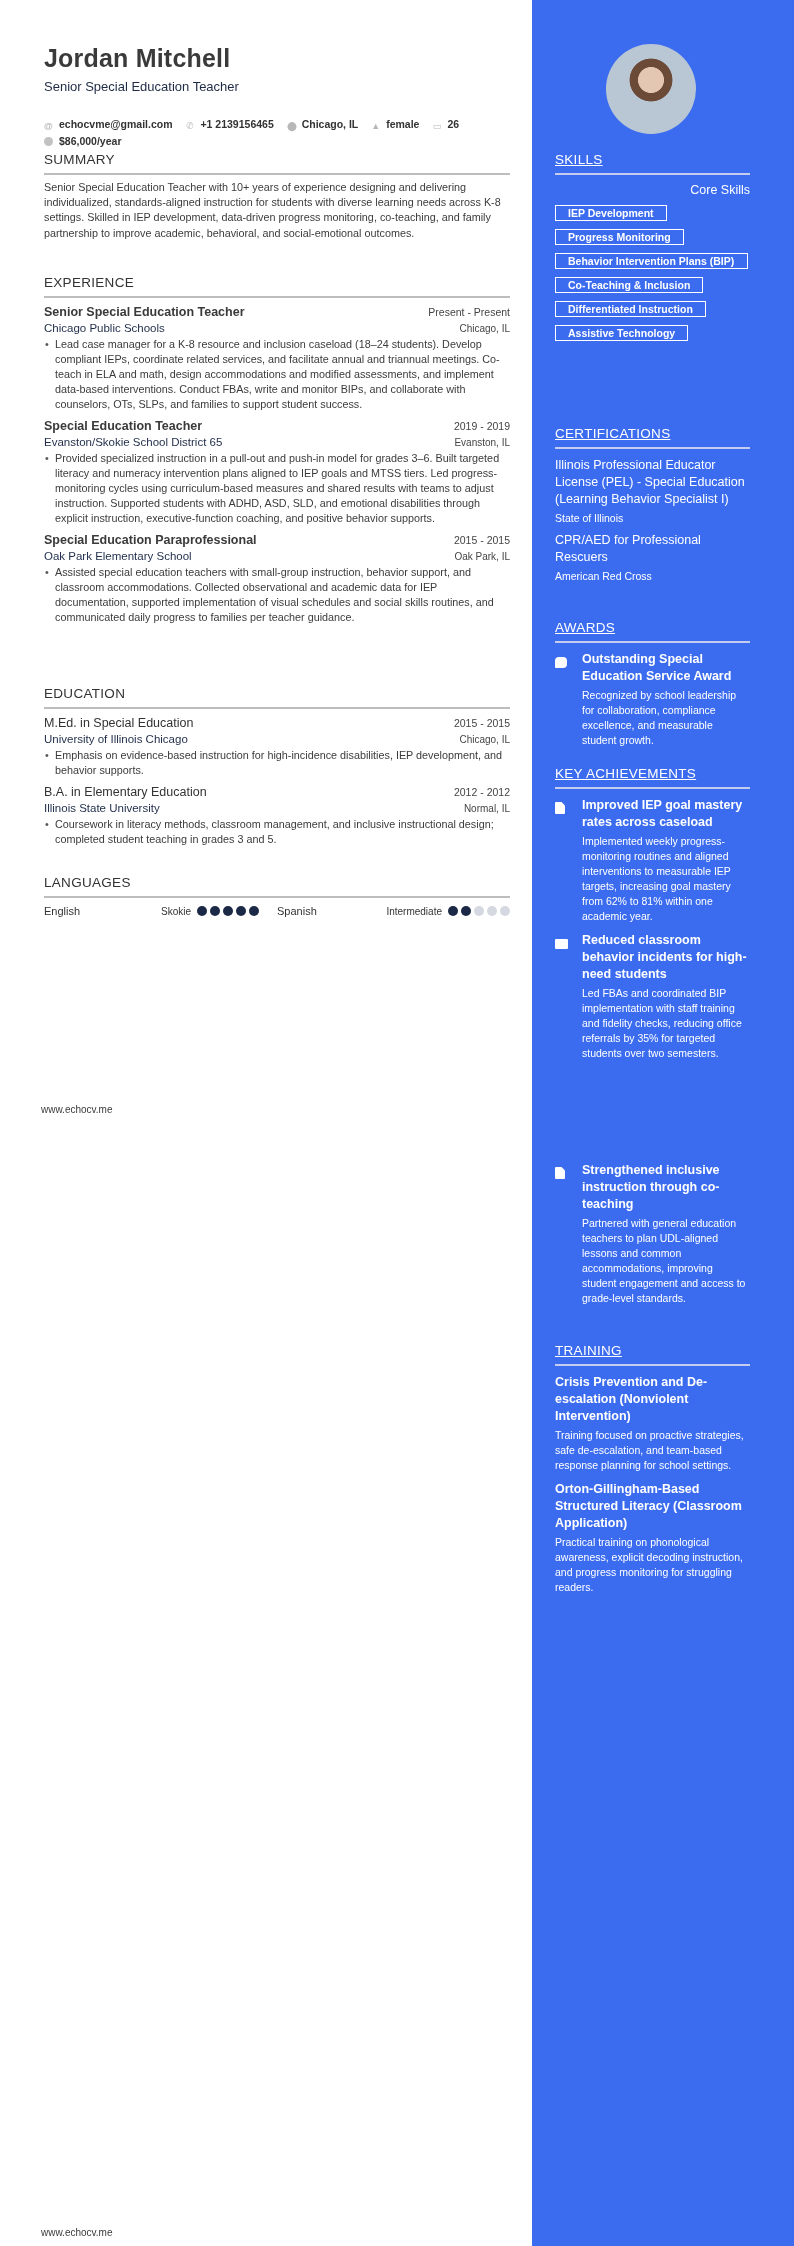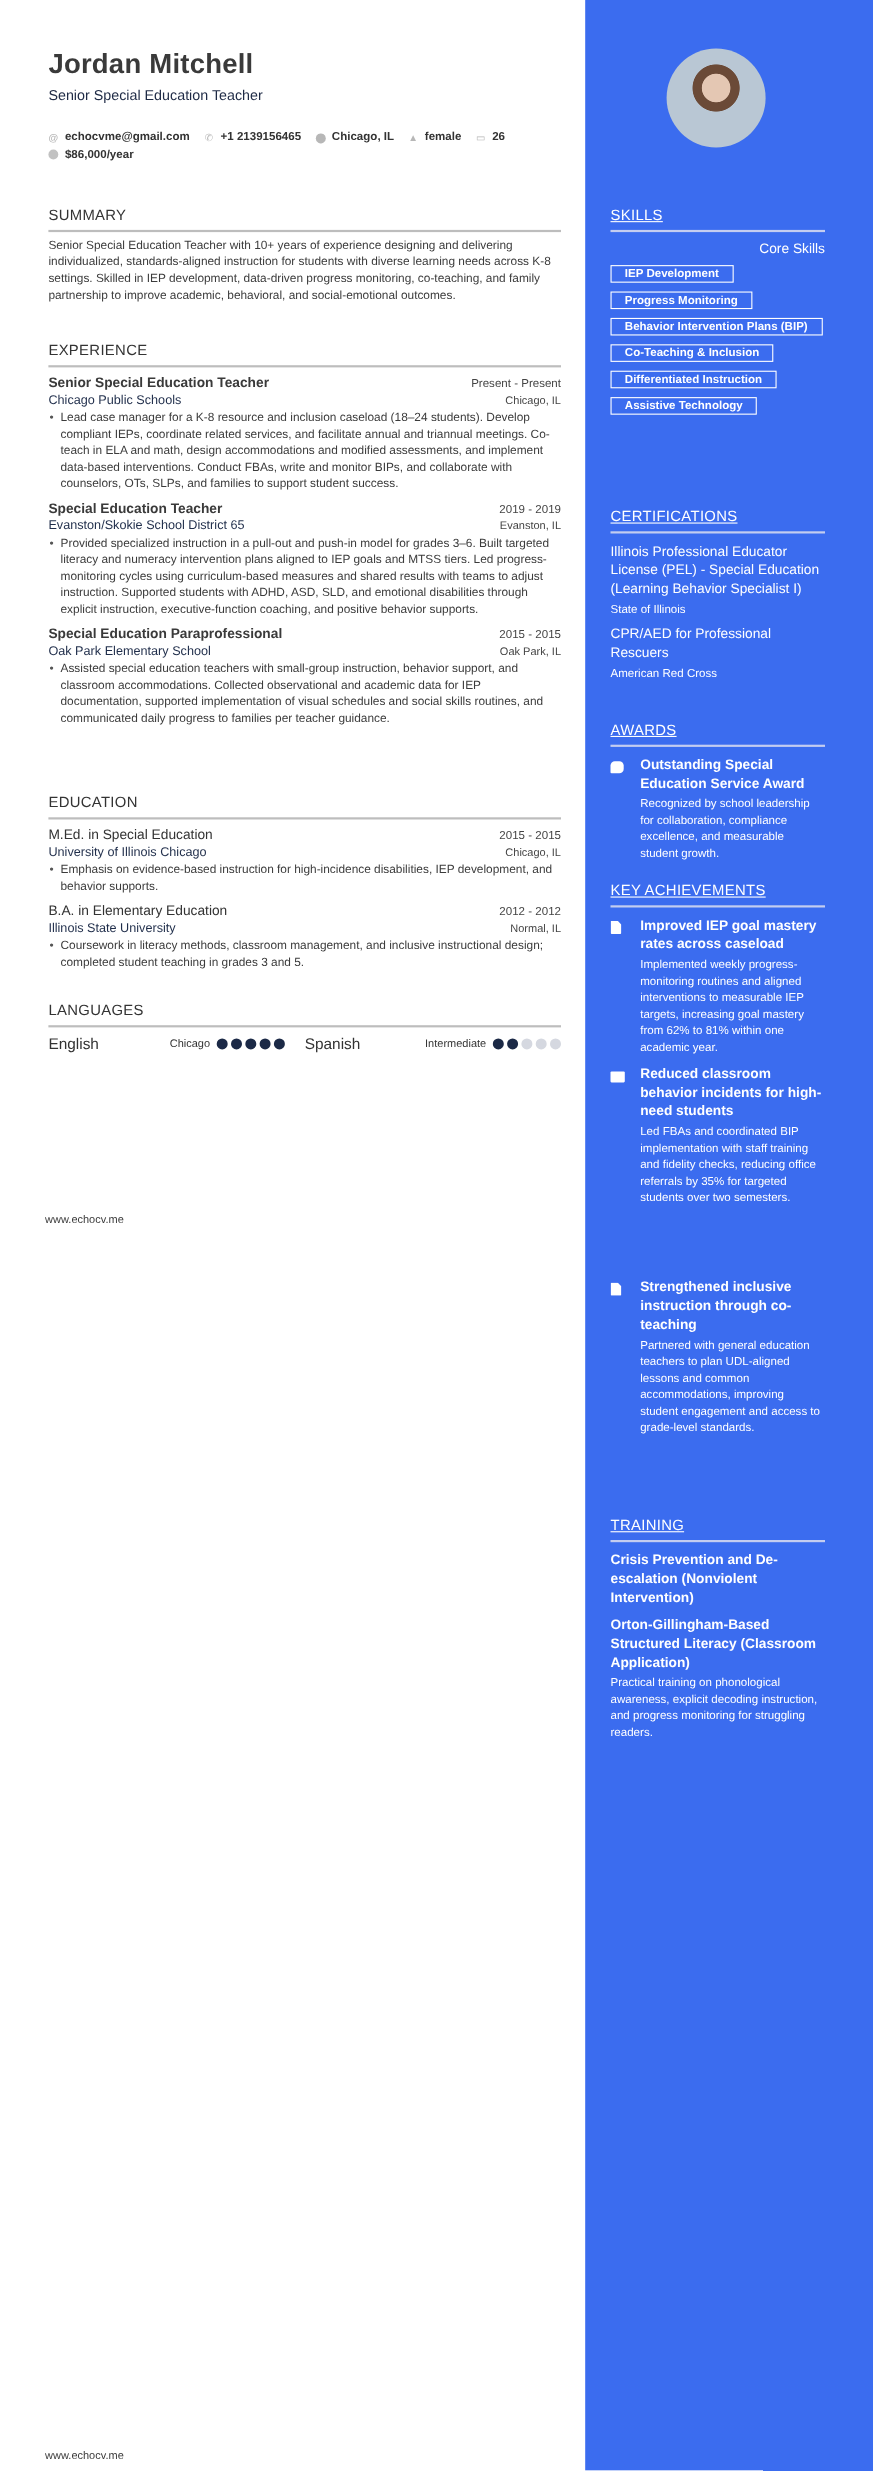--- a/index.html
+++ b/index.html
@@ -9,21 +9,21 @@
   .sidebar { position: absolute; left: 532px; top: 0; width: 262px; height: 2246px; background: #3b6cef; }
   .main { position: absolute; left: 44px; top: 0; width: 466px; }
 
   .name { position: absolute; top: 44px; left: 0; font-size: 25px; font-weight: bold; color: #3a3a3a; letter-spacing: 0.2px; }
   .jobtitle { position: absolute; top: 79px; left: 0; font-size: 13px; color: #1e2a45; }
   .contacts { position: absolute; top: 116px; left: 0; width: 466px; font-size: 10.5px; font-weight: bold; color: #333; line-height: 17px; }
   .contact { display: inline-block; margin-right: 10px; white-space: nowrap; }
   .cicon { display: inline-block; width: 9px; height: 9px; margin-right: 6px; vertical-align: -1px; color: #b7b7b7; font-size: 9px; line-height: 9px; text-align: center; }
   .cicon.circle { border-radius: 50%; background: #c2c2c2; }
 
-  .section-title { font-size: 13.5px; color: #333; letter-spacing: 0.3px; margin-top: 36px; }
+  .section-title { font-size: 13.5px; color: #333; letter-spacing: 0.3px; }
   .rule { height: 2px; background: #bdbdbd; margin-top: 6px; }
 
   .summary { position: absolute; top: 152px; left: 0; width: 466px; }
   .summary p { font-size: 10.8px; line-height: 15.2px; color: #3b3b3b; margin-top: 5px; }
 
   .experience { position: absolute; top: 275px; left: 0; width: 466px; }
   .entry { margin-top: 7px; }
   .entry-head { display: flex; justify-content: space-between; align-items: baseline; }
   .entry-title { font-size: 12.5px; font-weight: bold; color: #3a3a3a; }
   .entry-title.light { font-weight: normal; color: #333; }
@@ -32,21 +32,21 @@
   .entry-org { font-size: 11.5px; color: #1f2d4a; }
   .entry-loc { font-size: 10px; color: #444; }
   .entry ul { list-style: none; margin-top: 3px; }
   .entry li { font-size: 10.8px; line-height: 15px; color: #3b3b3b; padding-left: 11px; position: relative; }
   .entry li::before { content: "•"; position: absolute; left: 1px; top: 0; color: #555; }
 
   .education { position: absolute; top: 686px; left: 0; width: 466px; }
   .languages { position: absolute; top: 875px; left: 0; width: 466px; }
   .lang-row { display: flex; align-items: center; margin-top: 7px; }
   .lang { display: flex; align-items: center; width: 233px; }
-  .lang-name { font-size: 14px; color: #333; flex: 1; }
+  .lang-name { font-size: 11px; color: #333; flex: 1; }
   .lang-level { font-size: 10px; color: #333; margin-right: 6px; }
   .dots { display: flex; gap: 3px; margin-right: 18px; }
   .dot { width: 10px; height: 10px; border-radius: 50%; background: #1b2946; }
   .dot.off { background: #d5d8e0; }
   .lang:last-child .dots { margin-right: 0; }
 
   .footer { position: absolute; left: 41px; font-size: 10px; color: #3a3a3a; }
 
   
   .photo { position: absolute; left: 606px; top: 44px; width: 90px; height: 90px; border-radius: 50%; overflow: hidden; background: radial-gradient(circle at 50% 40%, #e4c7b3 0 18%, #6b4a37 19% 30%, #b9c7d4 31% 100%); }
@@ -167,21 +167,21 @@
         </ul>
     </div>
   </div>
 
   <div class="languages">
     <div class="section-title">LANGUAGES</div>
     <div class="rule"></div>
     <div class="lang-row">
       <div class="lang">
         <span class="lang-name">English</span>
-        <span class="lang-level">Chicago</span>
+        <span class="lang-level">Skokie</span>
         <span class="dots">
           <span class="dot"></span>
             <span class="dot"></span>
             <span class="dot"></span>
             <span class="dot"></span>
             <span class="dot"></span>
         </span>
       </div>
       <div class="lang">
         <span class="lang-name">Spanish</span>
@@ -262,15 +262,16 @@
       <div class="award-title">Strengthened inclusive instruction through co-teaching</div>
       <div class="award-desc">Partnered with general education teachers to plan UDL-aligned lessons and common accommodations, improving student engagement and access to grade-level standards.</div>
     </div>
   </div>
 </div>
 
 <div class="side" style="top:1343px">
   <div class="section-title">TRAINING</div>
   <div class="rule"></div>
   <div class="train-title">Crisis Prevention and De-escalation (Nonviolent Intervention)</div>
+  <div class="train-desc">Training focused on proactive strategies, safe de-escalation, and team-based response planning for school settings.</div>
   <div class="train-title">Orton-Gillingham-Based Structured Literacy (Classroom Application)</div>
   <div class="train-desc">Practical training on phonological awareness, explicit decoding instruction, and progress monitoring for struggling readers.</div>
 </div>
 
 </body></html>

